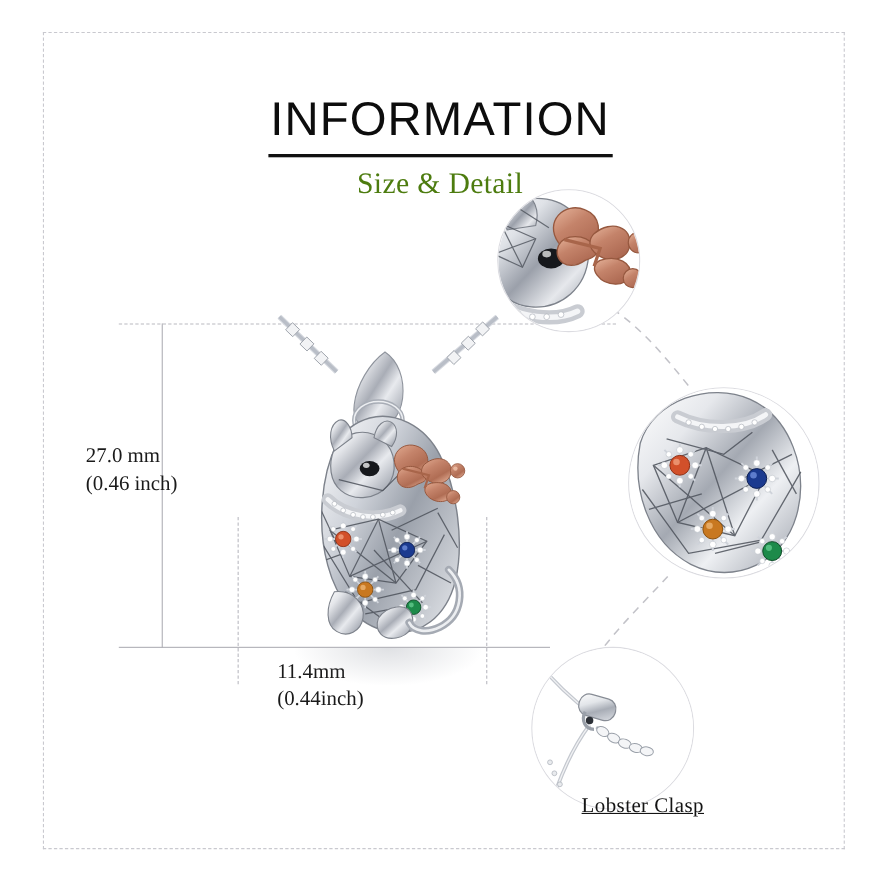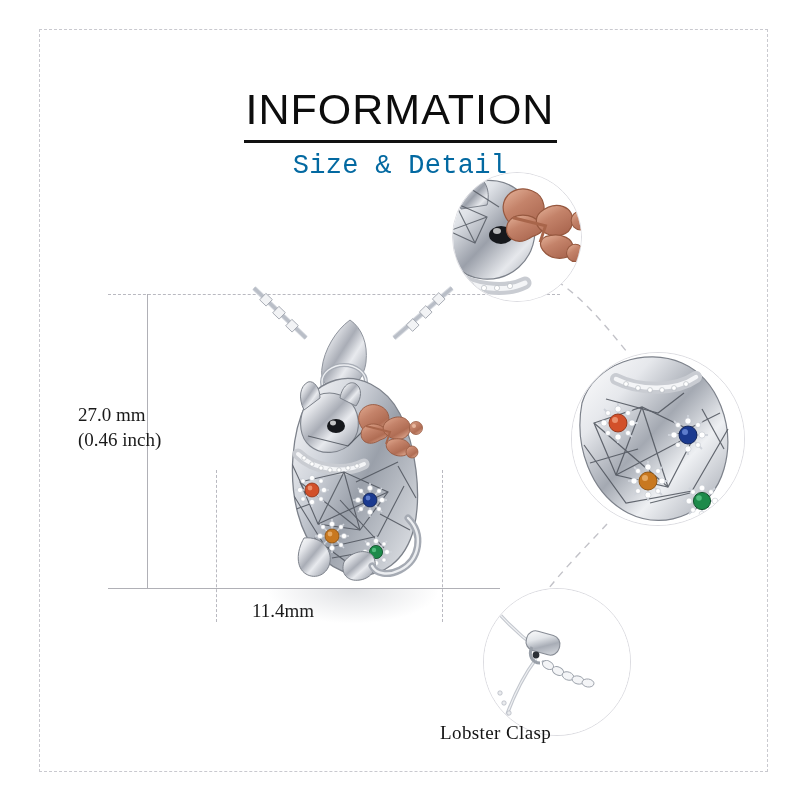--- a/index.html
+++ b/index.html
@@ -19,22 +19,22 @@
   
   .title-wrap{position:absolute;left:0;top:52px;width:800px;text-align:center;}
   .title{
     font-size:43px;letter-spacing:1px;color:#0d0d0d;
     font-family:"Liberation Sans",sans-serif;font-weight:400;line-height:1;margin-top:36px;
   }
   .title-rule{
     width:313px;height:3px;background:#111;margin:9px auto 0;
   }
   .subtitle{
-    margin-top:8px;font-size:27px;color:#0369a1;letter-spacing:.3px;
-    font-family:Liberation Mono, monospace;
+    margin-top:8px;font-size:27px;color:#4d7c0f;letter-spacing:.3px;
+    font-family:Liberation Serif, serif;
   }
 
   
   .guide-h{position:absolute;height:0;border-top:1px dashed #b9b9c0;}
   .guide-v{position:absolute;width:0;border-left:1px dashed #b9b9c0;}
   .axis-v{position:absolute;width:0;border-left:1px solid #b0b0b6;}
   .axis-h{position:absolute;height:0;border-top:1px solid #b0b0b6;}
 
   .dim-label{
     position:absolute;color:#1a1a1a;
@@ -47,23 +47,24 @@
   .pendant{position:absolute;left:248px;top:286px;width:210px;height:310px;}
   .detail-circle{
     position:absolute;border-radius:50%;overflow:hidden;
     border:1px solid #dcdce1;background:#fff;
   }
   .c-top{left:452px;top:172px;width:128px;height:128px;}
   .c-mid{left:571px;top:352px;width:172px;height:172px;}
   .c-clasp{left:483px;top:588px;width:146px;height:146px;}
 
   .caption{
-    position:absolute;left:440px;top:722px;width:200px;text-align:left;
+    position:absolute;left:440px;top:722px;width:200px;text-align:right;
     font-family:"Liberation Serif",serif;font-size:19px;color:#141414;
     letter-spacing:.4px;
+    text-decoration:underline;
   }
 
   svg{display:block;}
   .leader{fill:none;stroke:#c2c2c8;stroke-width:1.4;stroke-dasharray:7 6;}
 </style>
 </head>
 <body>
 
 <div id="stage">
 
@@ -84,20 +85,21 @@
   <div class="guide-v" style="left:216px;top:470px;height:152px;"></div>
   <div class="guide-v" style="left:442px;top:470px;height:152px;"></div>
 
   <div class="dim-label dim-vert">
     <div>27.0 mm</div>
     <div>(0.46 inch)</div>
   </div>
 
   <div class="dim-label dim-horz">
     <div>11.4mm</div>
+    <div>(0.44inch)</div>
   </div>
 
   <svg style="position:absolute;left:0;top:0;width:800px;height:800px;pointer-events:none;">
     <path class="leader" d="M557,281 C585,300 605,325 627,352"></path>
     <path class="leader" d="M607,524 C585,548 560,572 540,600"></path>
   </svg>
 
   <div class="pendant">
     <svg width="210" height="310" viewBox="0 0 210 310">
       <defs>

